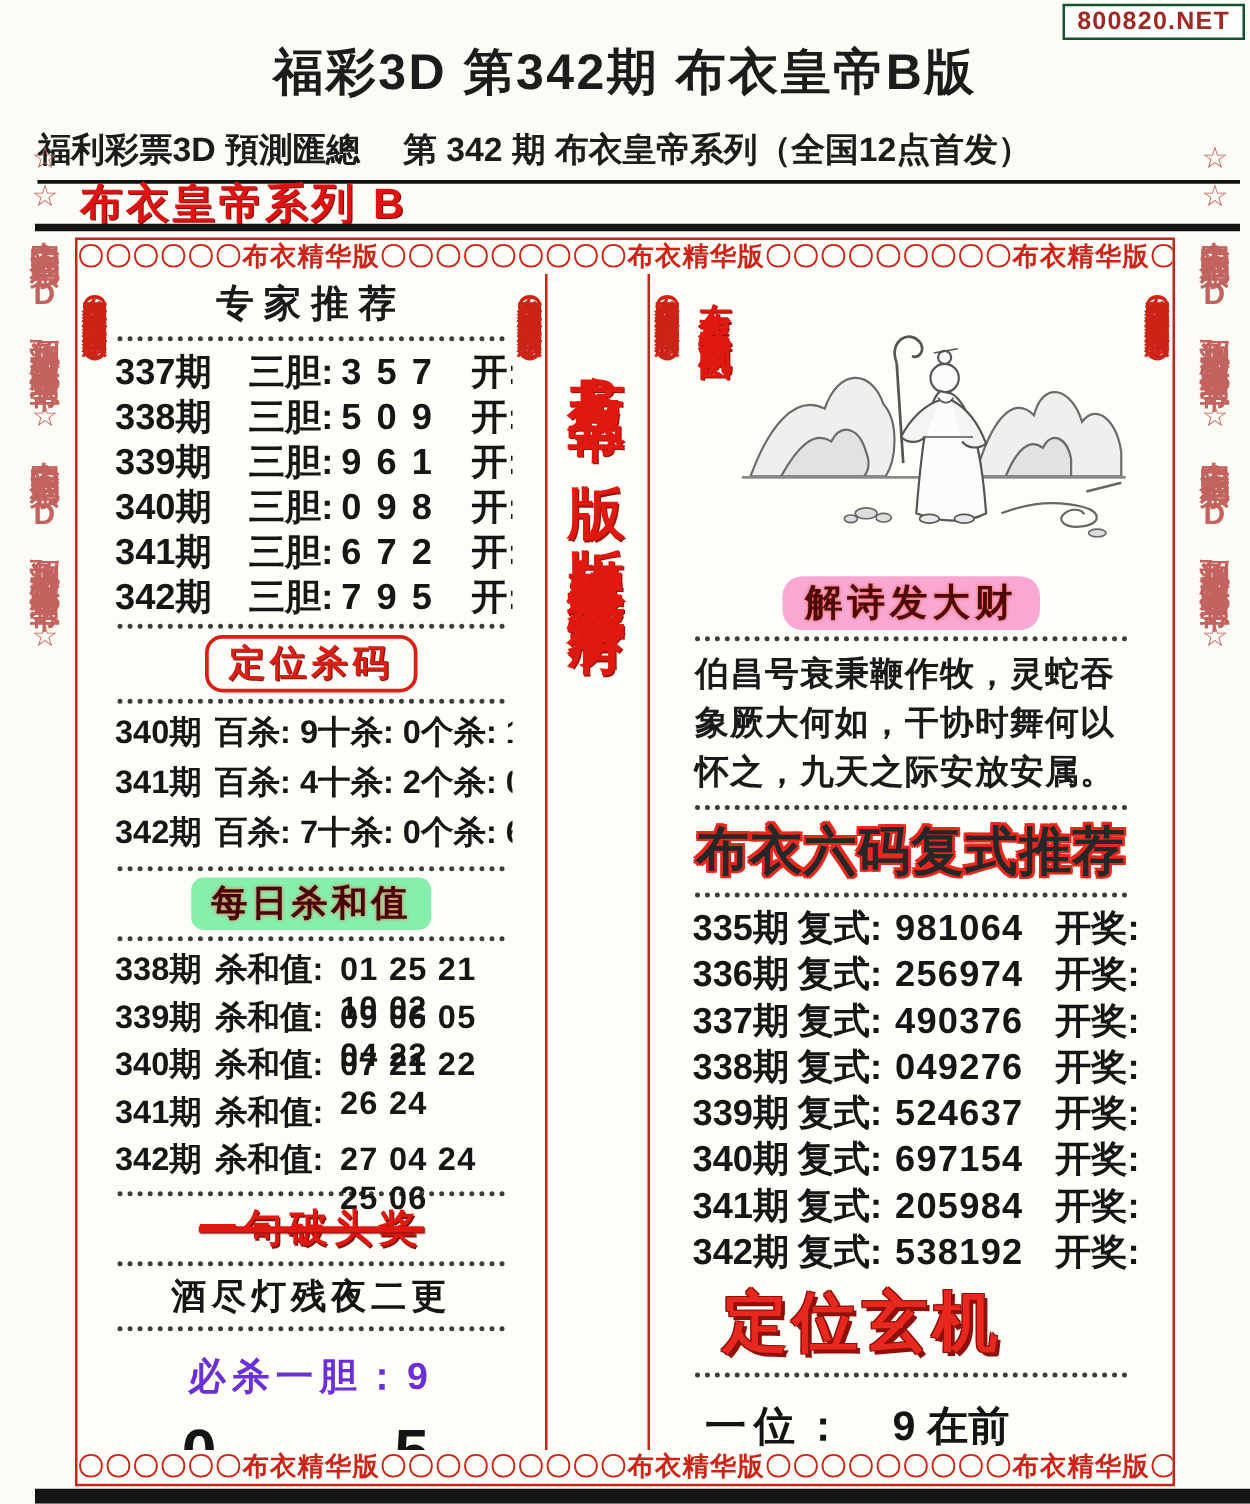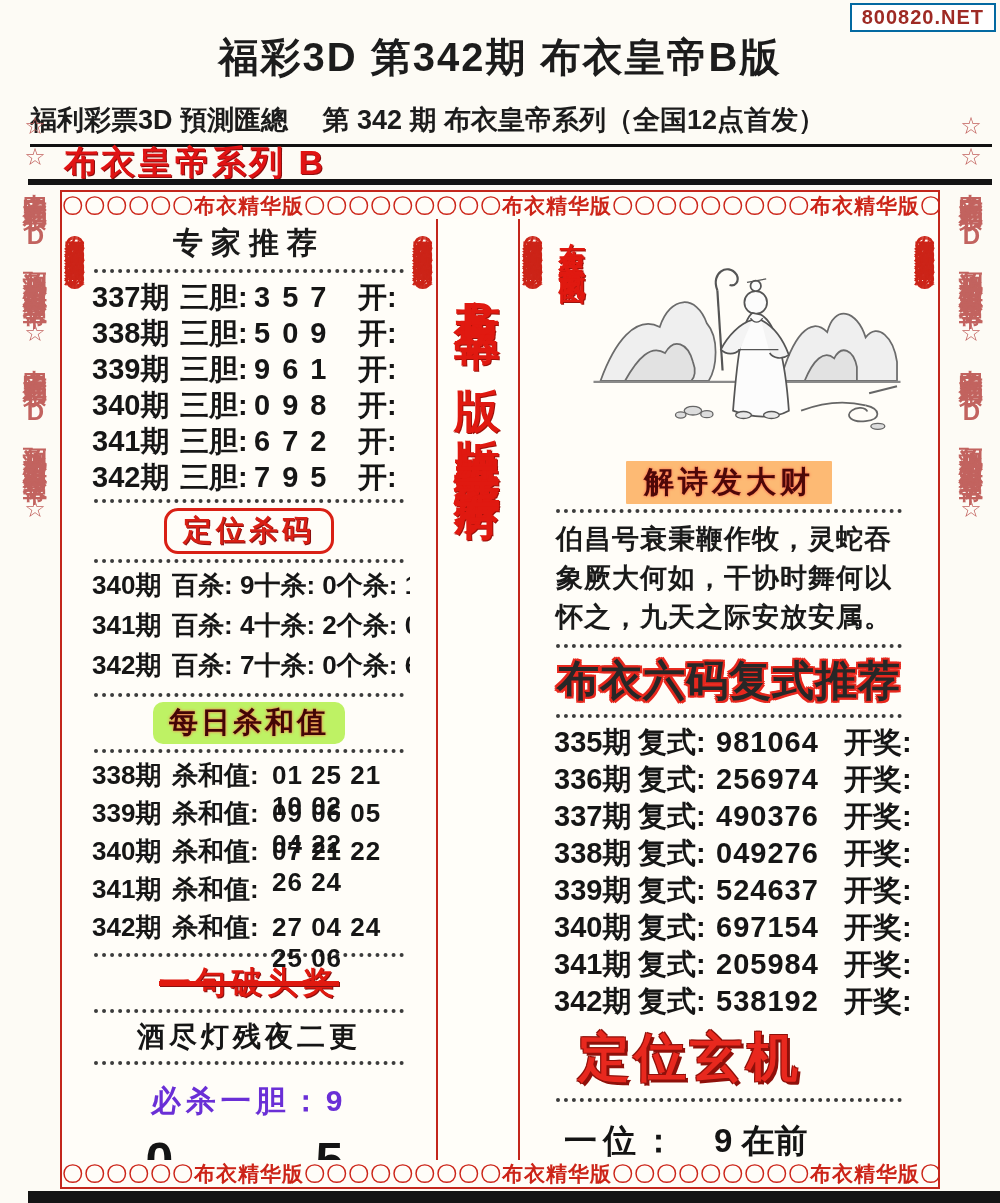--- a/index.html
+++ b/index.html
@@ -1,20 +1,20 @@
 <!DOCTYPE html>
 <html><head>
 <meta charset="utf-8">
 <style>
   * { margin:0; padding:0; box-sizing:border-box; }
   body { background:#ffffff; font-family:"Liberation Sans","DejaVu Sans",sans-serif; }
   .page { position:relative; width:1000px; height:1203px; background:#fdfbf5; overflow:hidden; }
 
   
-  .site-badge { position:absolute; top:3px; right:4px; border:2px solid #0369a1; color:#9e2a24;
+  .site-badge { position:absolute; top:3px; right:4px; border:2px solid #14532d; color:#9e2a24;
     font-size:20px; font-weight:bold; padding:1px 10px; background:#fff; letter-spacing:1px; }
 
   
   .main-title { position:absolute; top:30px; left:0; width:100%; text-align:center;
     font-size:40px; font-weight:900; color:#1c1c1c; letter-spacing:2px; }
   .subtitle { position:absolute; top:102px; left:30px; right:8px; font-size:27px; font-weight:800;
     color:#1c1c1c; border-bottom:3px solid #111; padding-bottom:6px; white-space:nowrap; overflow:hidden; }
   .series-label { position:absolute; top:140px; left:64px; font-size:34px; font-weight:900;
     color:#e01313; letter-spacing:3px; text-shadow:1px 1px 0 #8a0f0f; }
   .hline { position:absolute; top:179px; left:28px; right:8px; height:6px; background:#141414; }
@@ -38,27 +38,27 @@
 
   
   .dots { border-top:4px dotted #3c3c3c; height:0; margin:5px 2px; }
 
   
   .col-left { flex:0 0 322px; padding:2px 4px; overflow:hidden; }
   .sec-title-plain { text-align:center; font-size:30px; font-weight:900; color:#1a1a1a; letter-spacing:8px; margin:2px 0; }
   .titlewrap { text-align:center; margin:3px 0; }
   .t-dwsm { display:inline-block; color:#d92015; border:3px solid #d92015; border-radius:14px;
     padding:0 16px; font-size:29px; font-weight:900; letter-spacing:4px; text-shadow:1px 1px 0 #8a0f0f; }
-  .t-mrsz { display:inline-block; background:#bef264; color:#420606; border-radius:10px;
+  .t-mrsz { display:inline-block; background:#86efac; color:#420606; border-radius:10px;
     padding:1px 16px; font-size:29px; font-weight:900; letter-spacing:3px; text-shadow:0 0 3px #ff5a47; }
   .t-yjpt { display:inline-block; color:#e01910; font-size:31px; font-weight:900; letter-spacing:5px;
     text-decoration:line-through; text-decoration-thickness:5px; text-shadow:1px 1px 0 #8a0f0f; }
   .xrow { display:flex; align-items:baseline; font-size:29px; font-weight:800; color:#161616; height:36px; }
   .xrow .iss { flex:0 0 88px; }
-  .xrow .lbl { flex:0 0 74px; }
+  .xrow .lbl { flex:0 0 74px;margin-left:19px; }
   .xrow .dan { flex:0 0 104px; letter-spacing:2px; }
   .xrow .kai-l { flex:0 0 52px; }
   .krow { display:flex; align-items:baseline; font-size:26px; font-weight:800; color:#161616; height:40px; }
   .krow .iss { flex:0 0 80px; }
   .krow .pair { flex:1; white-space:nowrap; }
   .drow { display:flex; align-items:baseline; font-size:26px; font-weight:800; color:#161616; height:38px; }
   .drow .iss { flex:0 0 80px; }
   .drow .lbl { flex:0 0 100px; }
   .drow .val { letter-spacing:1px; }
   .slogan-line { text-align:center; font-size:28px; font-weight:900; color:#151515; letter-spacing:4px; margin:2px 0; }
@@ -75,22 +75,22 @@
   .vtext { writing-mode:vertical-rl; text-orientation:upright; color:#e01910; font-weight:900;
     font-size:46px; line-height:1; letter-spacing:7px; text-shadow:1px 1px 0 #9c120b; }
 
   
   .col-right { flex:1 1 auto; padding:2px 8px; overflow:hidden; }
   .mystic { display:flex; height:238px; }
   .mystic-label { writing-mode:vertical-rl; text-orientation:upright; color:#e01910; font-weight:900;
     font-size:27px; letter-spacing:6px; flex:0 0 34px; text-shadow:1px 1px 0 #9c120b; }
   .mystic svg { flex:1 1 auto; height:100%; }
   .badgewrap { text-align:center; margin:2px 0 4px 0; }
-  .t-jsfc { display:inline-block; background:#fdba74; color:#4d0808; font-size:30px; font-weight:900;
-    letter-spacing:4px; padding:1px 18px; border-radius:1px; text-shadow:0 0 3px #ff5a47; }
+  .t-jsfc { display:inline-block; background:#f9a8d4; color:#4d0808; font-size:30px; font-weight:900;
+    letter-spacing:4px; padding:1px 18px; border-radius:16px; text-shadow:0 0 3px #ff5a47; }
   .poem { font-size:27px; font-weight:800; color:#1a1a1a; line-height:1.45; letter-spacing:1px; padding:2px 2px; }
   .t-six { text-align:center; font-size:42px; font-weight:900; color:#272727; letter-spacing:1px; margin:1px 0;
     text-shadow:2px 0 0 #e8281e,-2px 0 0 #e8281e,0 2px 0 #e8281e,0 -2px 0 #e8281e,2px 2px 0 #e8281e,-2px -2px 0 #e8281e,2px -2px 0 #e8281e,-2px 2px 0 #e8281e; }
   .srow { display:flex; align-items:baseline; font-size:29px; font-weight:800; color:#161616; height:37px; }
   .srow .iss { flex:0 0 84px; }
   .srow .lbl { flex:0 0 78px; }
   .srow .fushi { flex:0 0 128px; letter-spacing:1px; }
   .srow .kai-l { flex:0 0 82px; }
   .t-dwxj { text-align:left; padding-left:24px; font-size:52px; font-weight:900; color:#e8281e; letter-spacing:4px; margin:4px 0 2px 0;
     text-shadow:3px 3px 0 #8f100a, -1px -1px 0 #8f100a, 1px -1px 0 #8f100a, -1px 1px 0 #8f100a; }

